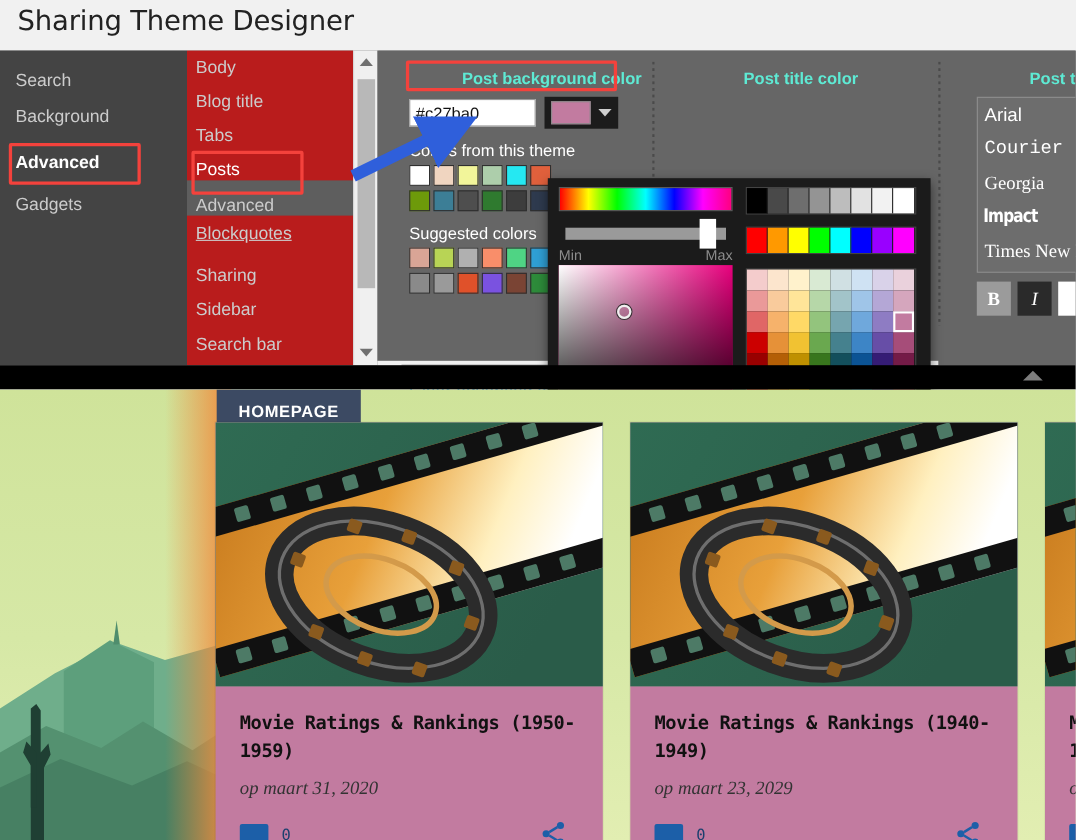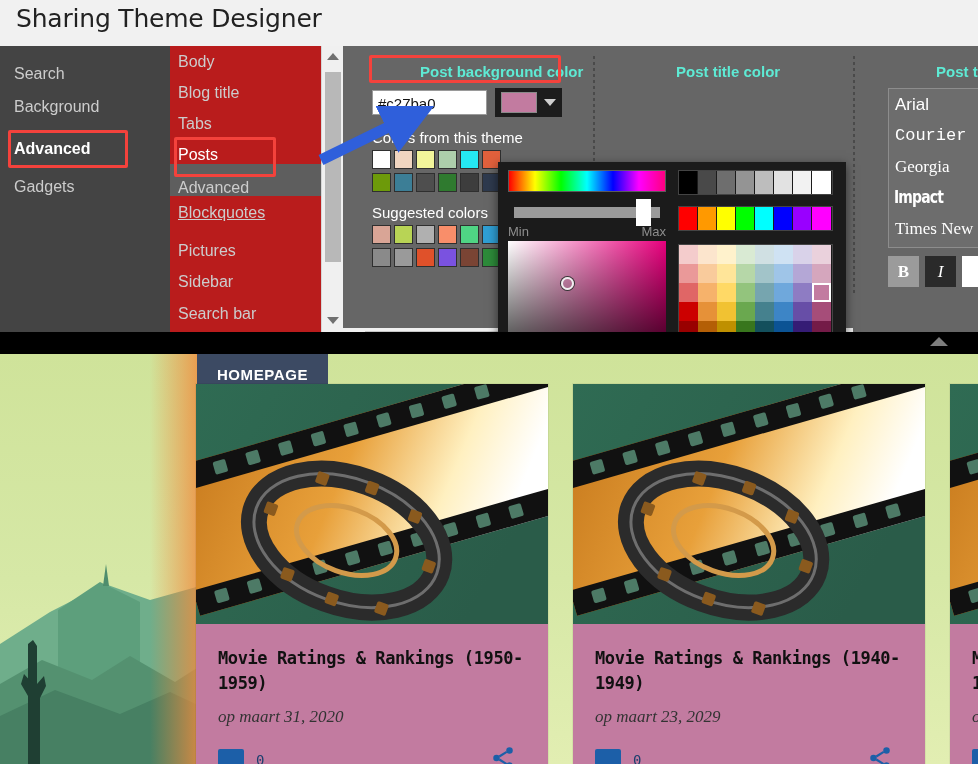--- a/index.html
+++ b/index.html
@@ -195,21 +195,21 @@
     </div>
 
     <div class="subcol">
       <div class="sub-sel-bar"></div>
       <div class="sub-item" style="top:7px;">Body</div>
       <div class="sub-item" style="top:38px;">Blog title</div>
       <div class="sub-item" style="top:69px;">Tabs</div>
       <div class="sub-item sel" style="top:100px;">Posts</div>
       <div class="sub-item" style="top:133px;">Advanced</div>
       <div class="sub-item" style="top:158px;text-decoration:underline;">Blockquotes</div>
-      <div class="sub-item" style="top:196px;">Pictures</div>
+      <div class="sub-item" style="top:196px;">Sharing</div>
       <div class="sub-item" style="top:227px;">Sidebar</div>
       <div class="sub-item" style="top:259px;">Search bar</div>
       <div class="nav-hl" style="left:4px;top:91px;width:102px;height:40px;"></div>
     </div>
 
     <div class="vscroll">
       <div class="arrow up">
           <div class="tri up"></div>
         </div>
       <div class="thumb"></div>

